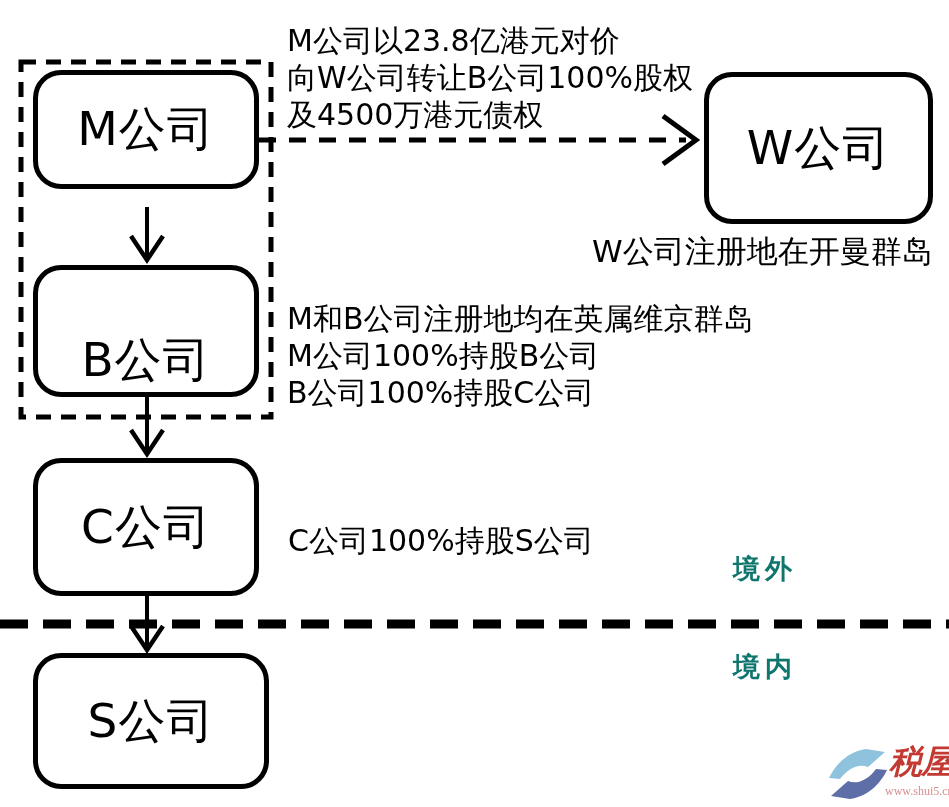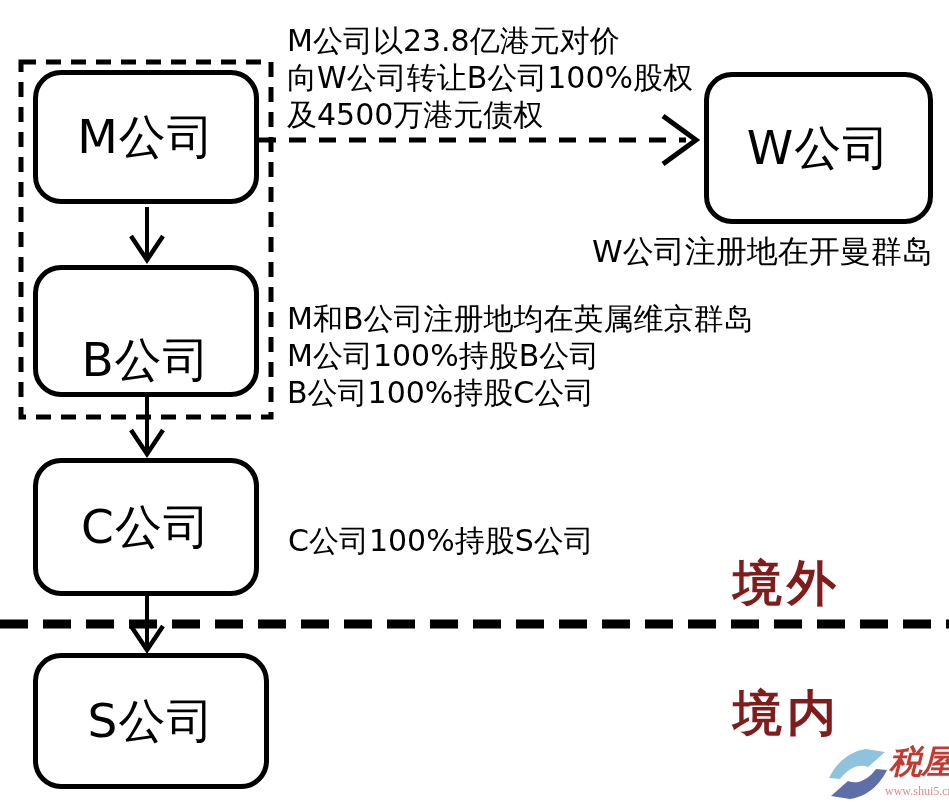--- a/index.html
+++ b/index.html
@@ -27,49 +27,49 @@
     border: 5px solid #000000;
     border-radius: 28px;
     background: #ffffff;
     display: flex;
     align-items: center;
     justify-content: center;
     font-size: 47px;
     color: #000000;
     letter-spacing: 1px;
   }
-  #box-m { left: 33px;  top: 70px;  width: 226px; height: 134px; }
+  #box-m { left: 33px;  top: 70px;  width: 226px; height: 119px; }
   #box-b { left: 33px;  top: 265px; width: 226px; height: 132px; align-items: flex-end; }
   #box-c { left: 33px;  top: 458px; width: 226px; height: 138px; }
   #box-s { left: 33px;  top: 653px; width: 236px; height: 136px; }
   #box-w { left: 704px; top: 72px;  width: 229px; height: 152px; }
   .note {
     position: absolute;
     z-index: 2;
     color: #000000;
     font-size: 30px;
     line-height: 37px;
     white-space: nowrap;
     margin-top: 12px;
   }
   #note-transfer { left: 287px; top: 10px;  }
   #note-w        { left: 592px; top: 221px; font-size: 31px; }
   #note-mb       { left: 287px; top: 288px; }
   #note-c        { left: 288px; top: 510px; line-height: 38px; }
   .region-label {
     position: absolute;
     z-index: 2;
-    color: #7f1d1d;
-    font-size: 49px;
+    color: #0f766e;
+    font-size: 27px;
     font-weight: bold;
     letter-spacing: 5px;
     white-space: nowrap;
   }
   #region-overseas { left: 733px; top: 551px; }
-  #region-domestic { left: 733px; top: 681px; }
+  #region-domestic { left: 733px; top: 649px; }
   #watermark {
     position: absolute;
     left: 828px; top: 740px;
     width: 121px; height: 64px;
     z-index: 3;
   }
   #watermark-logo {
     position: absolute;
     left: 0; top: 6px;
   }

